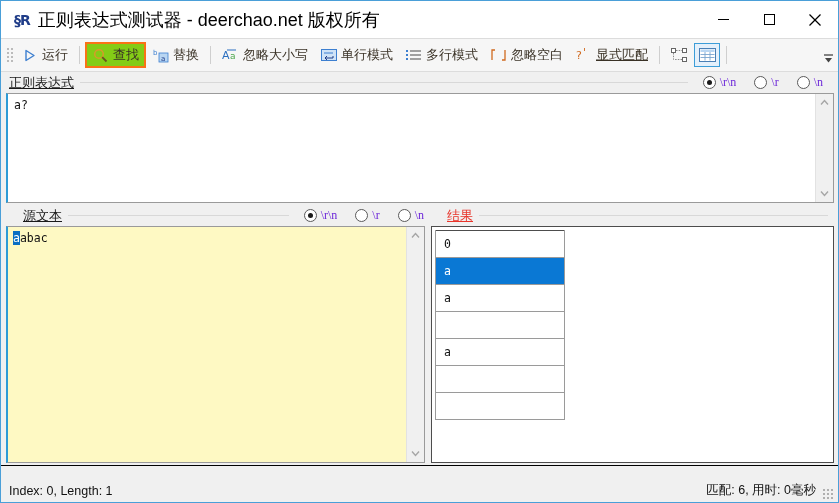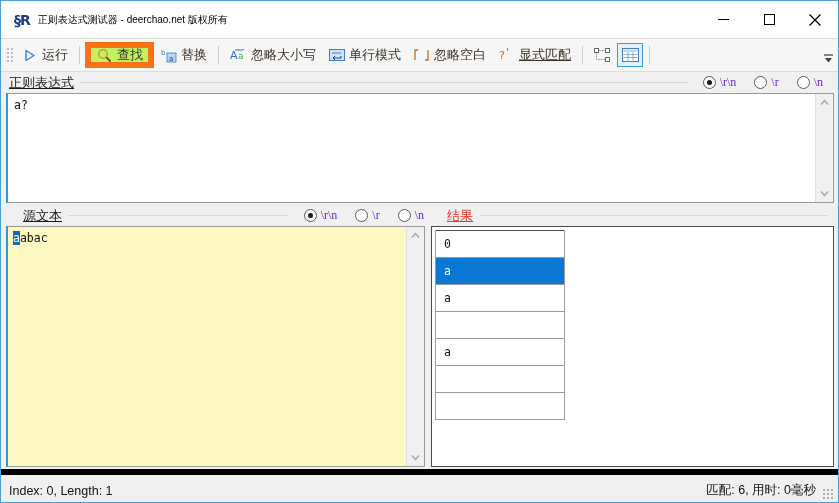--- a/index.html
+++ b/index.html
@@ -40,21 +40,21 @@
   }
   .app-glyph {
     color: #1f3c88;
     font-weight: bold;
     font-size: 14px;
     font-family: "DejaVu Sans", sans-serif;
     line-height: 1;
     letter-spacing: -1px;
   }
   .title-text {
-    font-size: 10px;
+    font-size: 18px;
     color: #000;
     white-space: nowrap;
   }
   .winbtns { display: flex; height: 37px; }
   .winbtn {
     width: 46px; height: 37px;
     display: flex; align-items: center; justify-content: center;
     background: transparent;
     border: none;
     cursor: default;
@@ -85,22 +85,22 @@
     height: 26px;
     padding: 0 5px;
     gap: 4px;
     white-space: nowrap;
     border: 1px solid transparent;
     box-sizing: border-box;
     font-size: 13px;
     color: #3a3226;
   }
   .tb-item.active {
-    background: #bef264;
-    border: 6px solid #f97316;
+    background: #84cc16;
+    border: 2px solid #f97316;
   }
   .tb-sep {
     width: 1px; height: 18px;
     background: #cfcfcf;
     margin: 0 5px;
   }
   .tb-icon {
     width: 17px; height: 17px;
     display: inline-flex;
     align-items: center; justify-content: center;
@@ -294,25 +294,25 @@
   }
   .res-row.selected {
     background: #0a78d4;
     color: #ffffff;
   }
 
   
   .statusbar {
     height: 23px; min-height: 23px;
     background: #f0f0f0;
-    border-top: 6px solid #000000;
+    border-top: 1px solid #000000;
     display: flex;
     align-items: center;
     position: relative;
-    padding: 4px 4px 0 8px;
+    padding: 13px 4px 0 8px;
   }
   .status-left {
     font-size: 12.5px;
     color: #111;
     flex: 1;
     white-space: nowrap;
   }
   .status-right {
     font-size: 12.5px;
     color: #111;
@@ -414,20 +414,33 @@
       <span class="tb-icon">
         <svg width="16" height="14" viewBox="0 0 16 14">
             <rect x="0.5" y="1.5" width="15" height="11" fill="#cfe3f7" stroke="#3d7fd0" stroke-width="1"></rect>
             <line x1="3" y1="5" x2="12" y2="5" stroke="#3d7fd0" stroke-width="1"></line>
             <path d="M12 8 L12 10 L4 10 M6 8 L4 10 L6 12" fill="none" stroke="#1f3c88" stroke-width="1"></path>
           </svg>
       </span>
       <span>单行模式</span>
     </div>
 
+    <div class="tb-item">
+      <span class="tb-icon">
+        <svg width="16" height="14" viewBox="0 0 16 14">
+            <rect x="0" y="2" width="2" height="2" fill="#3d7fd0"></rect>
+            <rect x="0" y="6" width="2" height="2" fill="#3d7fd0"></rect>
+            <rect x="0" y="10" width="2" height="2" fill="#3d7fd0"></rect>
+            <line x1="4" y1="3" x2="15" y2="3" stroke="#666" stroke-width="1.2"></line>
+            <line x1="4" y1="7" x2="15" y2="7" stroke="#666" stroke-width="1.2"></line>
+            <line x1="4" y1="11" x2="15" y2="11" stroke="#666" stroke-width="1.2"></line>
+          </svg>
+      </span>
+      <span>多行模式</span>
+    </div>
 
     <div class="tb-item">
       <span class="tb-icon">
         <svg width="17" height="14" viewBox="0 0 17 14">
             <path d="M5 2 L2 2 L2 12" fill="none" stroke="#d06a1f" stroke-width="1.3"></path>
             <path d="M12 12 L15 12 L15 2" fill="none" stroke="#d06a1f" stroke-width="1.3"></path>
           </svg>
       </span>
       <span>忽略空白</span>
     </div>

